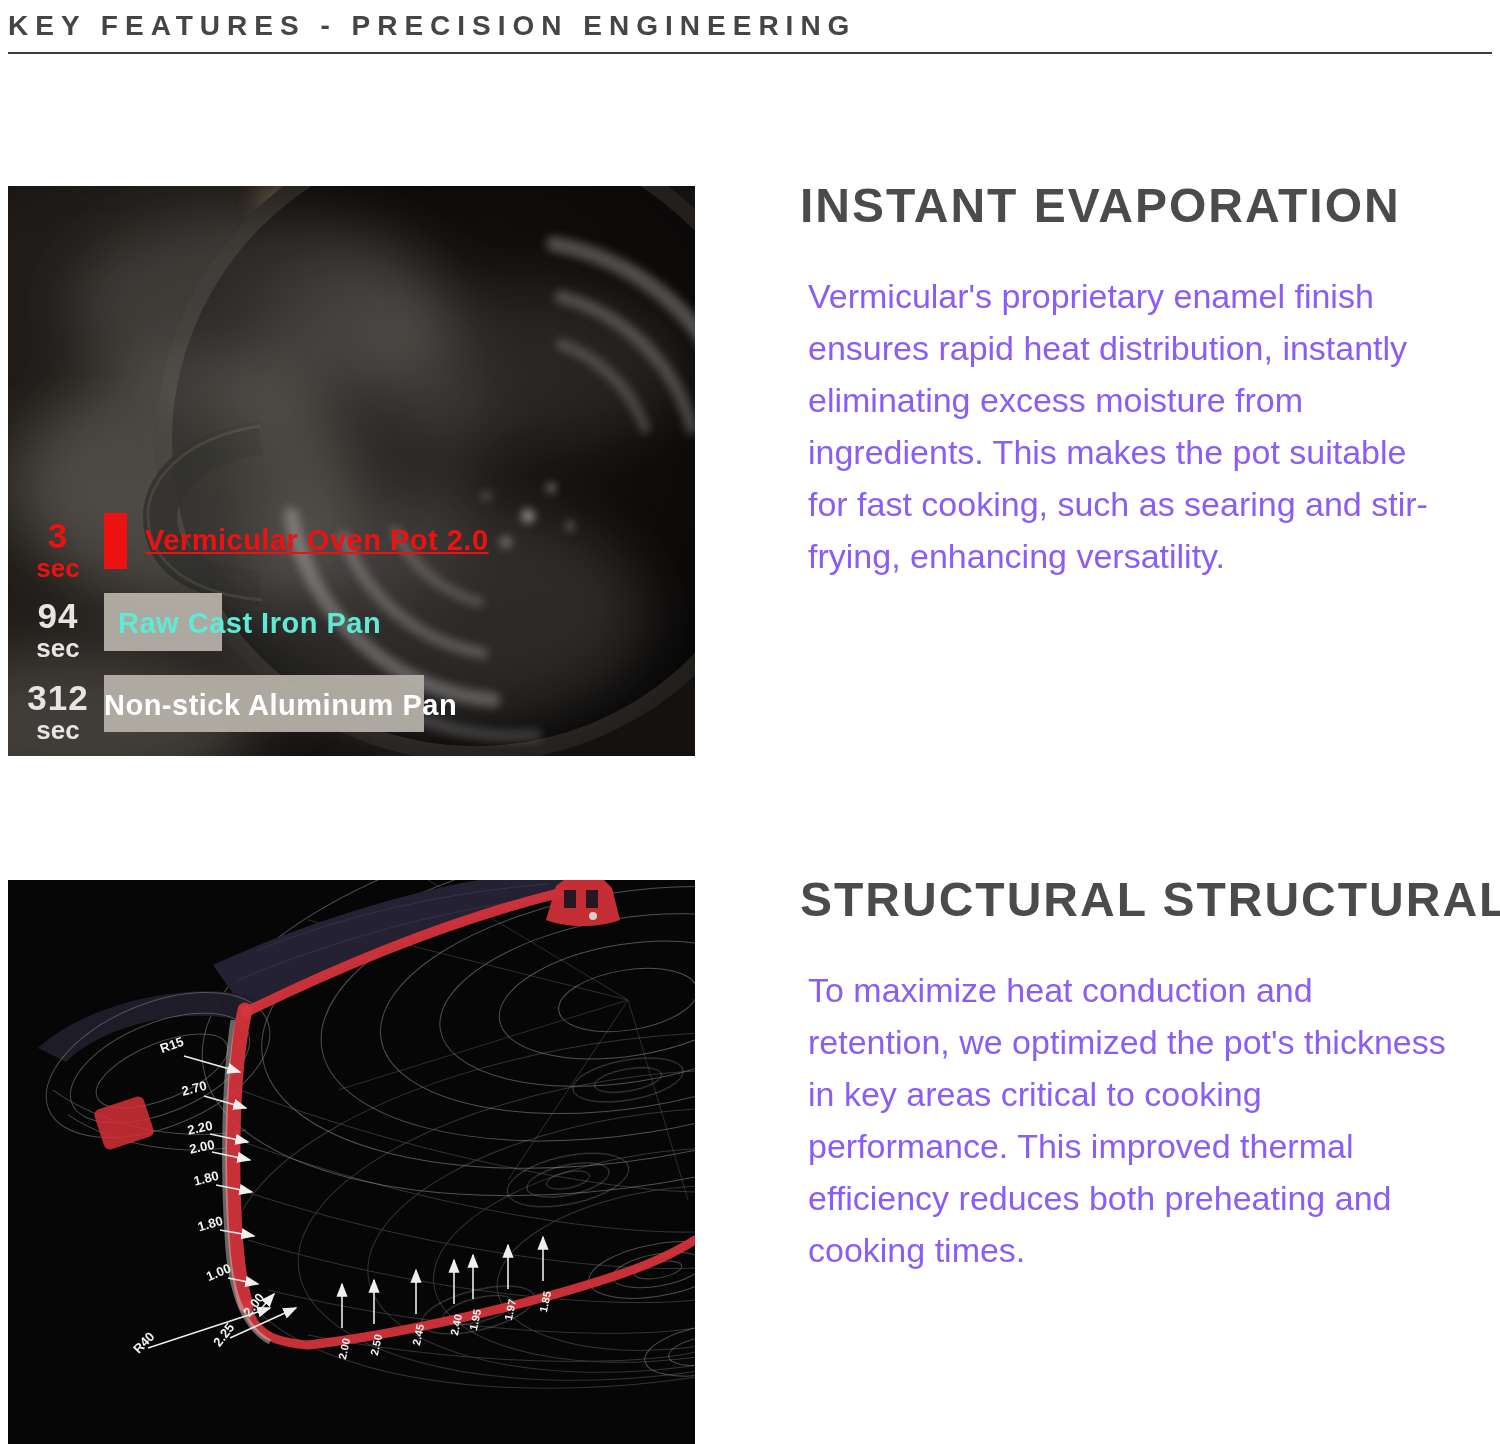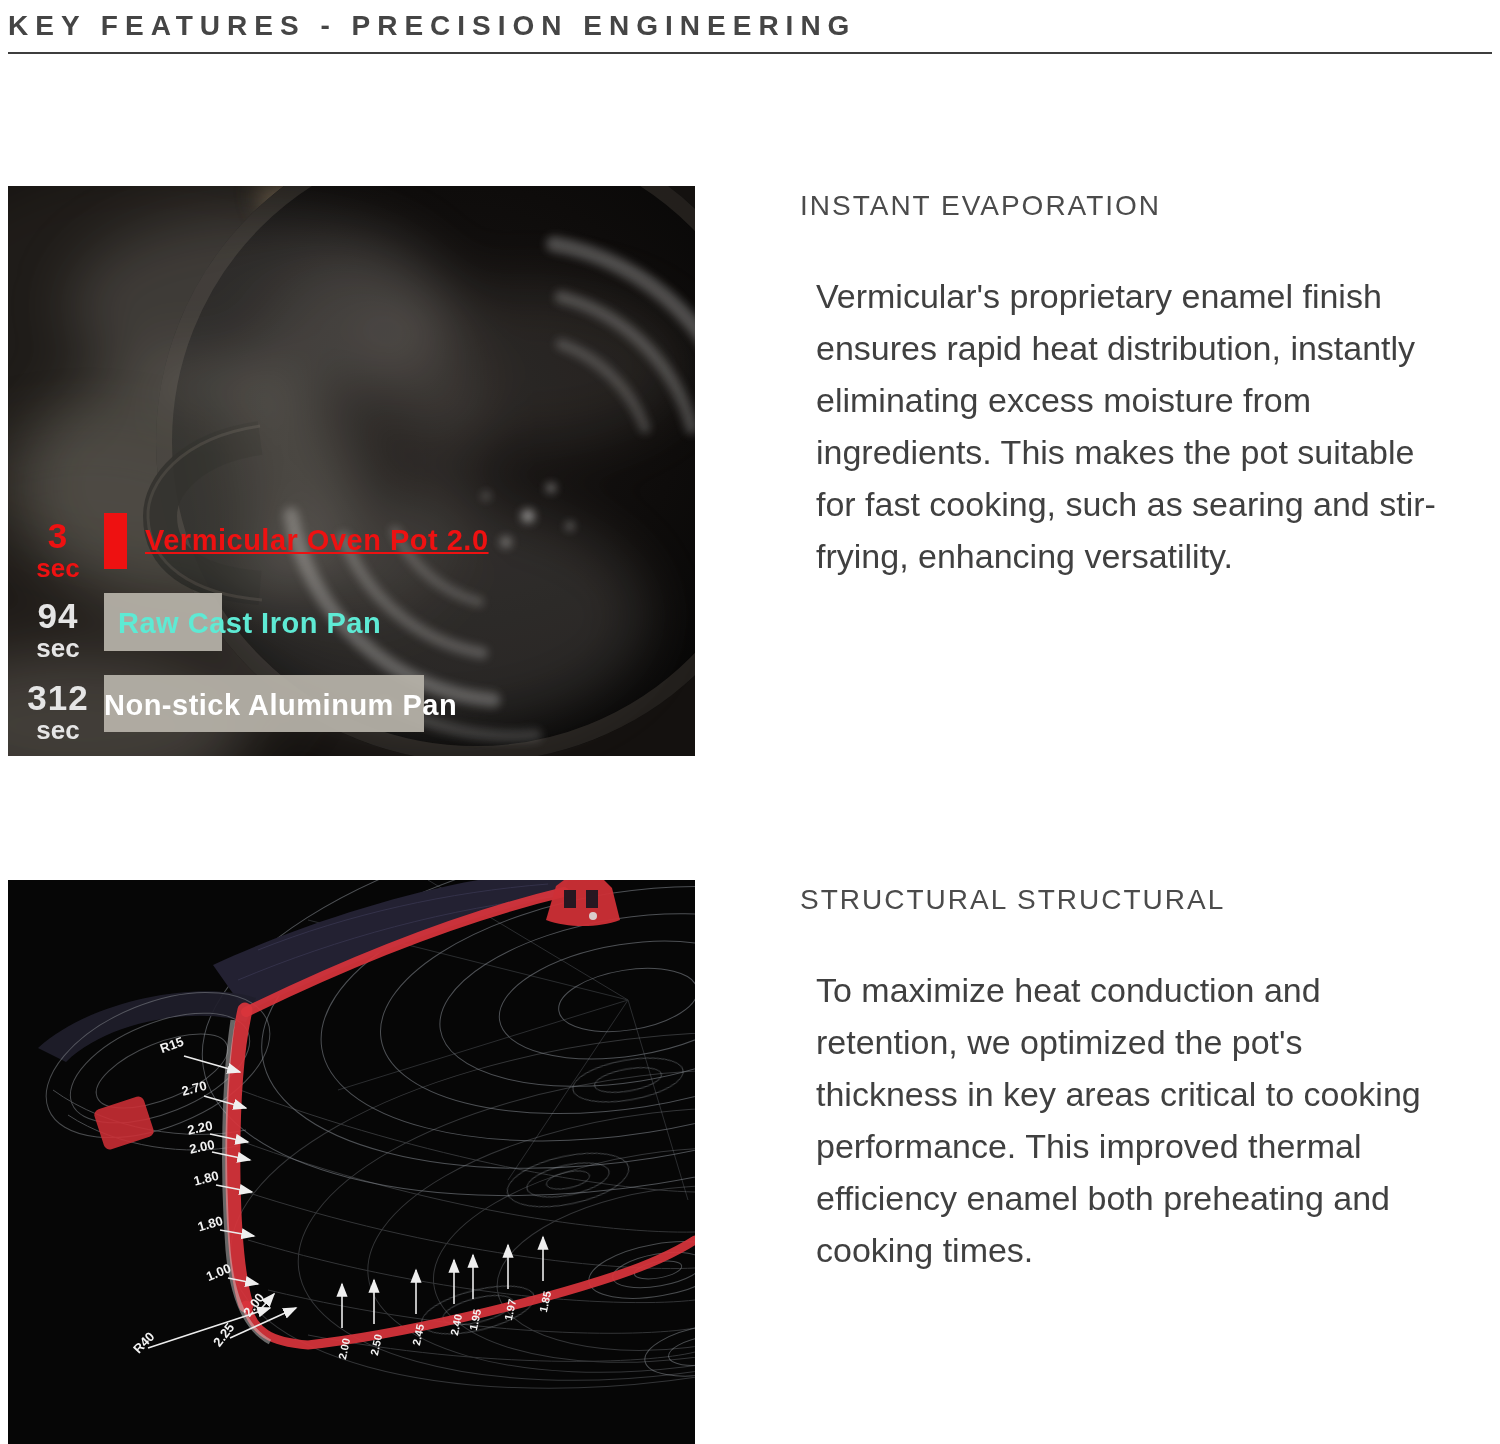--- a/index.html
+++ b/index.html
@@ -9,22 +9,22 @@
   .page-header{margin:10px 8px 0 8px;}
   .page-title{font-size:28px;font-weight:700;letter-spacing:7px;color:#454545;line-height:32px;white-space:nowrap;}
   .header-rule{border:none;border-top:2px solid #3d3d3d;margin:10px 8px 0 8px;}
 
   
   .section{display:flex;align-items:flex-start;margin:0 8px;}
   .section.first{margin-top:132px;}
   .section.second{margin-top:124px;}
   .media{position:relative;width:687px;height:570px;flex:none;overflow:hidden;background:#0b0a09;}
   .copy{margin-left:105px;width:660px;}
-  .copy h2{margin:0 0 44px 0;font-size:28px;font-weight:400;letter-spacing:2px;color:#4b4b4b;line-height:40px;white-space:nowrap;}
-  .copy p{margin:16px;font-size:34px;line-height:52px;color:#404040;}
+  .copy h2{margin:0 0 44px 0;font-size:48px;font-weight:700;letter-spacing:2px;color:#4b4b4b;line-height:40px;white-space:nowrap;}
+  .copy p{margin:8px;font-size:34px;line-height:52px;color:#8b5cf6;}
 
   
   .evap-chart{position:absolute;inset:0;}
   .t-label{position:absolute;left:8px;width:84px;text-align:center;color:#e5e5e5;line-height:1;}
   .t-label .t-num{display:block;font-size:35px;font-weight:600;letter-spacing:1px;}
   .t-label .t-unit{display:block;font-size:26px;font-weight:600;margin-top:2px;}
   .t-label.red{color:#ee1111;}
   .bar{position:absolute;}
   .bar-red{left:96px;top:327px;width:23px;height:56px;background:#ee1111;}
   .bar-gray2{left:96px;top:407px;width:118px;height:58px;background:rgba(182,177,168,0.94);}
@@ -266,15 +266,15 @@
     <span class="mlabel small" style="left:360px;top:474px;transform:rotate(-78deg)">2.50</span>
     <span class="mlabel small" style="left:402px;top:464px;transform:rotate(-78deg)">2.45</span>
     <span class="mlabel small" style="left:440px;top:454px;transform:rotate(-78deg)">2.40</span>
     <span class="mlabel small" style="left:459px;top:449px;transform:rotate(-78deg)">1.95</span>
     <span class="mlabel small" style="left:494px;top:439px;transform:rotate(-78deg)">1.97</span>
     <span class="mlabel small" style="left:529px;top:431px;transform:rotate(-78deg)">1.85</span>
   </div>
 
   <div class="copy">
     <h2>STRUCTURAL STRUCTURAL</h2>
-    <p>To maximize heat conduction and retention, we optimized the pot's thickness in key areas critical to cooking performance. This improved thermal efficiency enamel both preheating and cooking times.</p>
+    <p>To maximize heat conduction and retention, we optimized the pot's thickness in key areas critical to cooking performance. This improved thermal efficiency reduces both preheating and cooking times.</p>
   </div>
 </div>
 
 </body></html>

